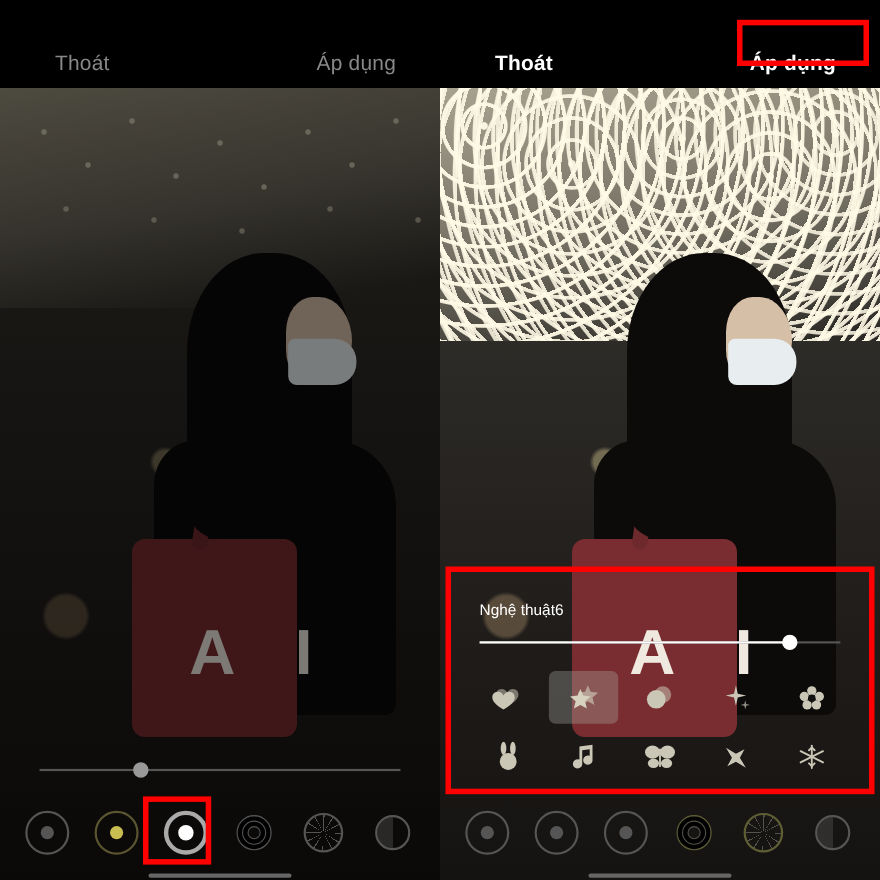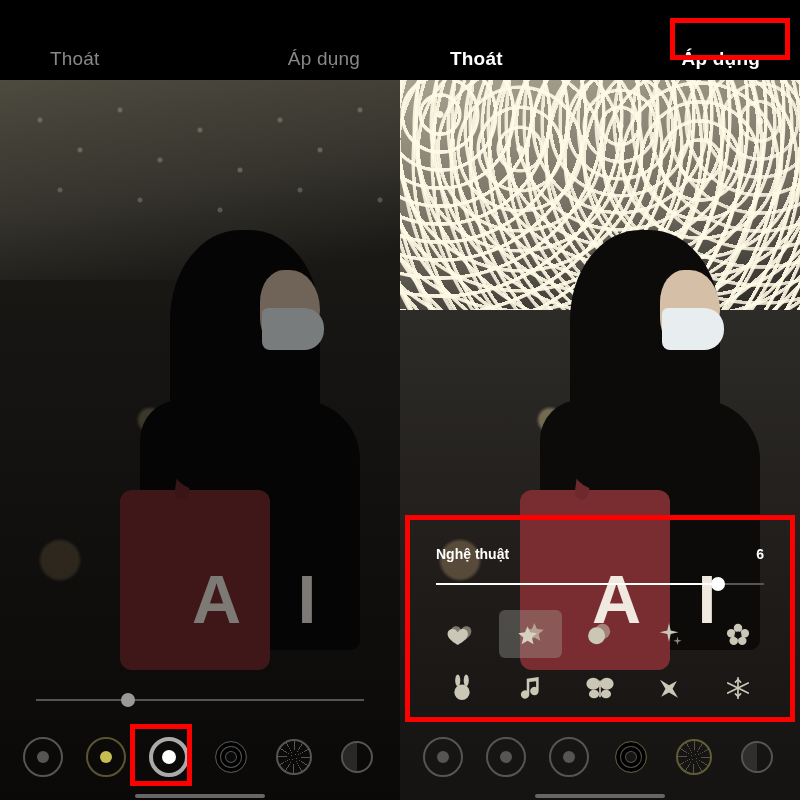--- a/index.html
+++ b/index.html
@@ -45,27 +45,27 @@
       linear-gradient(170deg, rgba(255,248,220,.55) 0%, rgba(255,248,220,.3) 55%, transparent 95%);
     height: 230px;
   }
   .person { position: absolute; left: 130px; top: 150px; width: 240px; height: 420px; }
   .hair { position: absolute; top: 0; left: 40px; width: 150px; height: 260px; background: #0d0b0a; border-radius: 70px 70px 30px 30px / 90px 90px 30px 30px; }
   .face { position: absolute; top: 40px; left: 130px; width: 60px; height: 80px; background: #d6bfa7; border-radius: 40% 50% 50% 40%; }
   .mask { position: absolute; top: 78px; left: 132px; width: 62px; height: 42px; background: #e8eef0; border-radius: 6px 20px 20px 8px; }
   .torso { position: absolute; top: 170px; left: 10px; width: 220px; height: 250px; background: #0c0b0a; border-radius: 40px 60px 10px 10px; }
   .bag { position: absolute; top: 260px; left: -10px; width: 150px; height: 180px; background: #7a2d30; border-radius: 12px; }
   .bag::before { content: ""; position: absolute; top: -80px; left: 60px; width: 14px; height: 90px; background: #6d292c; border-radius: 8px; transform: rotate(8deg); }
-  .letters { position: absolute; top: 330px; left: 62px; font-size: 68px; font-weight: 900; color: #efe9e0; letter-spacing: 20px; font-family: Arial, sans-serif; text-align: center; }
+  .letters { position: absolute; top: 330px; left: 42px; font-size: 58px; font-weight: 900; color: #efe9e0; letter-spacing: 20px; font-family: Arial, sans-serif; text-align: center; }
 
   .dim { position: absolute; inset: 0; background: rgba(0,0,0,.48); }
   .right .dim { background: rgba(0,0,0,0); }
 
   .controls { position: absolute; left: 10px; right: 10px; bottom: 88px; z-index: 15; }
-  .slider-row { display: flex; align-items: center; justify-content: space-between; padding: 0 26px 10px; font-size: 14px; font-weight: bold; }
+  .slider-row { display: flex; align-items: center; padding: 0 26px 10px; font-size: 14px; }
   .left .slider-row { color: #777; }
   .right .slider-row { color: #fff; }
   .track { position: relative; height: 24px; margin: 0 26px; }
   .line { position: absolute; top: 50%; left: 0; right: 0; height: 2px; background: #555; transform: translateY(-50%); }
   .right .lineprog { position: absolute; top: 50%; left: 0; height: 2px; background: #fff; transform: translateY(-50%); }
   .thumb { position: absolute; top: 50%; width: 14px; height: 14px; border-radius: 50%; transform: translate(-50%, -50%); }
   .left .thumb { background: #999; }
   .right .thumb { background: #fff; }
 
   .shapegrid { margin: 14px 20px 0; display: grid; grid-template-columns: repeat(5, 1fr); gap: 6px; }

